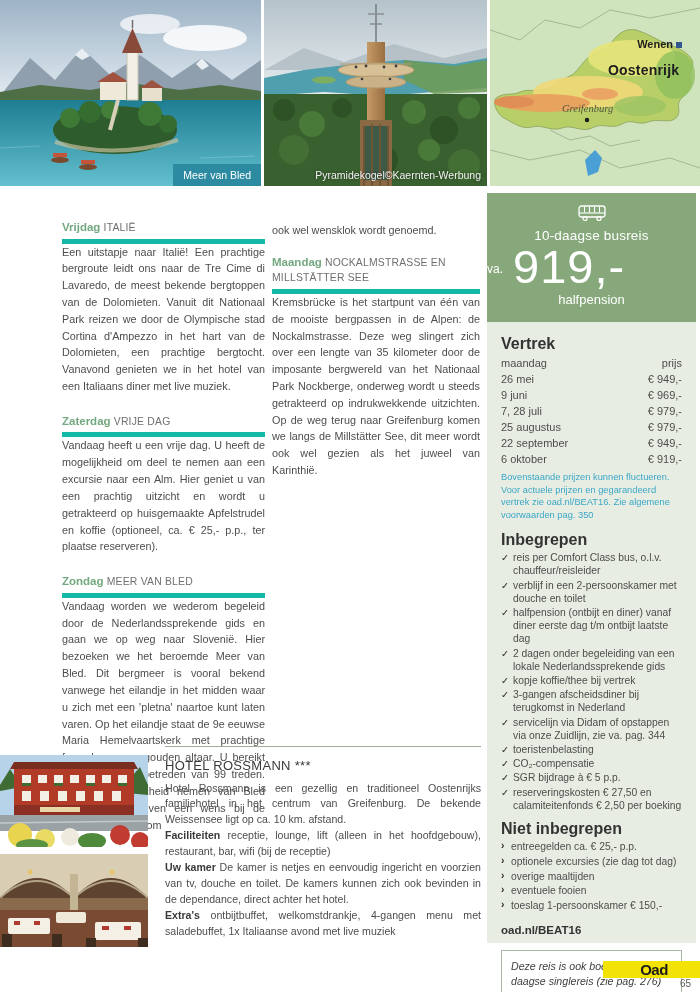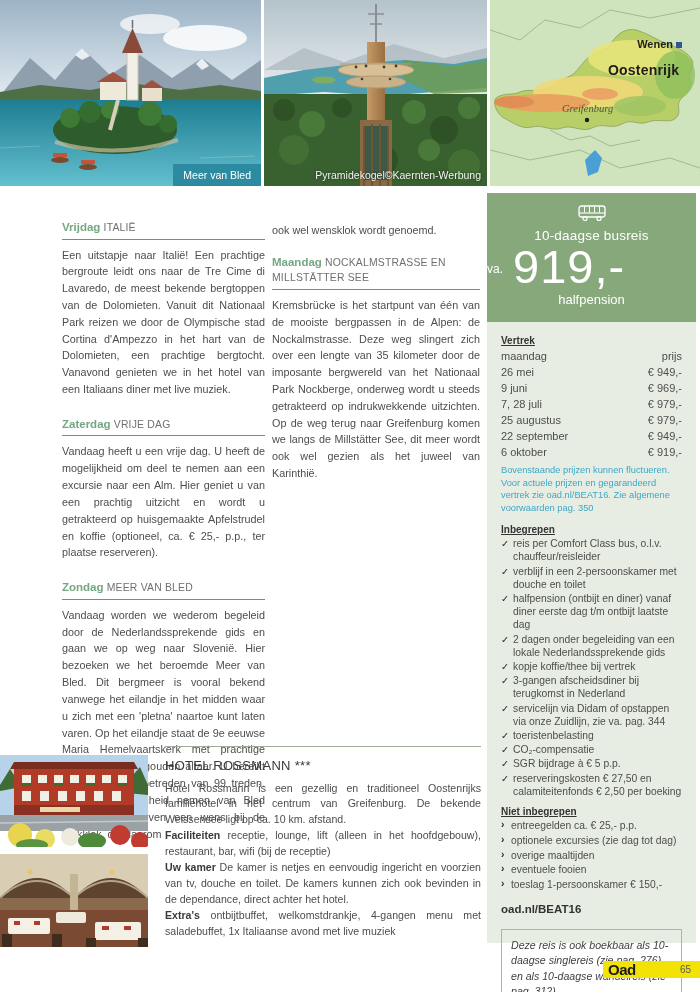--- a/index.html
+++ b/index.html
@@ -18,37 +18,37 @@
   .lbl-wenen{right:18px;top:38px;font-weight:bold;font-size:11px;}
   .wenen-sq{display:inline-block;width:6px;height:6px;background:#33568f;margin-left:3px;}
   .lbl-country{left:118px;top:62px;font-weight:bold;font-size:14px;letter-spacing:.2px;}
   .lbl-greif{left:72px;top:103px;font-style:italic;font-size:10.5px;color:#55543a;
     font-family:"Liberation Serif", serif;}
   
   .col{position:absolute;top:206px;font-size:10.8px;line-height:1.56;text-align:justify;}
   .col-left{left:62px;width:203px;}
   .col-mid{left:272px;width:208px;}
   .sect{margin-bottom:19px;}
-  .sect-h{font-size:11.5px;border-bottom:1px solid #14b8a6;padding-bottom:3px;margin-bottom:7px;
+  .sect-h{font-size:11.5px;border-bottom:5px solid #14b8a6;padding-bottom:3px;
     text-align:left;line-height:1.35;}
   .day{color:#74a880;font-weight:bold;}
   .day-title{color:#6f6f6f;font-size:10.4px;letter-spacing:.2px;}
   .lead-gap{height:14px;}
   
   .pricebox{position:absolute;left:487px;top:193px;width:209px;height:129px;background:#86a87b;
     color:#fff;text-align:center;}
   .pricebox .bus{margin-top:11px;}
   .trip-type{font-size:13.5px;margin-top:2px;letter-spacing:.2px;}
   .price-row{display:flex;align-items:flex-end;justify-content:flex-start;margin-top:0px;}
   .price-va{font-size:12px;margin:0 10px 14px 0;}
   .price-big{font-size:47px;font-weight:300;line-height:1;letter-spacing:1px;}
   .price-board{font-size:13px;margin-top:2px;}
   .sidebox{position:absolute;left:487px;top:322px;width:209px;height:621px;background:#e8ede3;
     box-sizing:border-box;padding:13px 14px 10px 14px;font-size:10.3px;color:#4d4d4d;}
-  .side-h{font-weight:bold;font-size:10px;color:#333;margin:0 0 2px 0;text-decoration:underline;}
+  .side-h{font-weight:bold;font-size:16px;color:#333;margin:0 0 2px 0;}
   .vrow{display:flex;justify-content:space-between;font-size:11px;line-height:16px;}
   .vnote{color:#3aa7c6;font-size:9.3px;line-height:1.35;margin-top:4px;}
   .ticklist,.arrlist{list-style:none;margin:2px 0 0 0;padding:0;line-height:13.2px;}
   .ticklist li{position:relative;padding-left:12px;margin:0 0 1px 0;}
   .ticklist li:before{content:"✓";position:absolute;left:0;top:0;color:#2e2e2e;font-size:9.5px;}
   .arrlist li{position:relative;padding-left:10px;margin:0 0 1px 0;line-height:13.8px;}
   .arrlist li:before{content:"›";position:absolute;left:0;top:-1px;color:#2e2e2e;font-weight:bold;}
   .side-url{font-weight:bold;font-size:11.5px;color:#333;margin-top:11px;}
   .side-note-box{border:1px solid #a9b8a2;margin-top:14px;padding:8px 9px;font-style:italic;
     font-size:10.6px;line-height:1.45;color:#3e3e3e;}
@@ -56,21 +56,21 @@
   
   .hotel-photos{position:absolute;left:0;top:755px;width:148px;}
   .hotel-photos .ph{margin-bottom:3px;overflow:hidden;}
   .hotel-text{position:absolute;left:165px;top:746px;width:316px;font-size:10.6px;
     line-height:1.5;text-align:justify;}
   .hotel-rule{border-top:1px solid #9fae9b;margin-bottom:9px;}
   .hotel-name{font-size:13px;color:#3a3a3a;font-weight:normal;letter-spacing:.3px;margin-bottom:5px;text-align:left;}
   .hlabel{font-weight:bold;color:#3a3a3a;}
   
   .footer-bar{position:absolute;left:603px;top:961px;width:97px;height:17px;background:#f2e205;
-    display:flex;align-items:center;}
+    display:flex;align-items:center;flex-direction:column;}
   .oad-logo{font-weight:bold;font-size:15px;color:#1a1a1a;letter-spacing:-0.5px;margin-left:5px;}
   .page-num{font-size:10px;color:#5a5a5a;margin-left:auto;margin-right:9px;}
 </style>
 </head>
 <body>
 
 <div class="page">
 
   <div class="photo" style="left:0;width:261px;">
     <svg width="261" height="186" viewBox="0 0 261 186">

